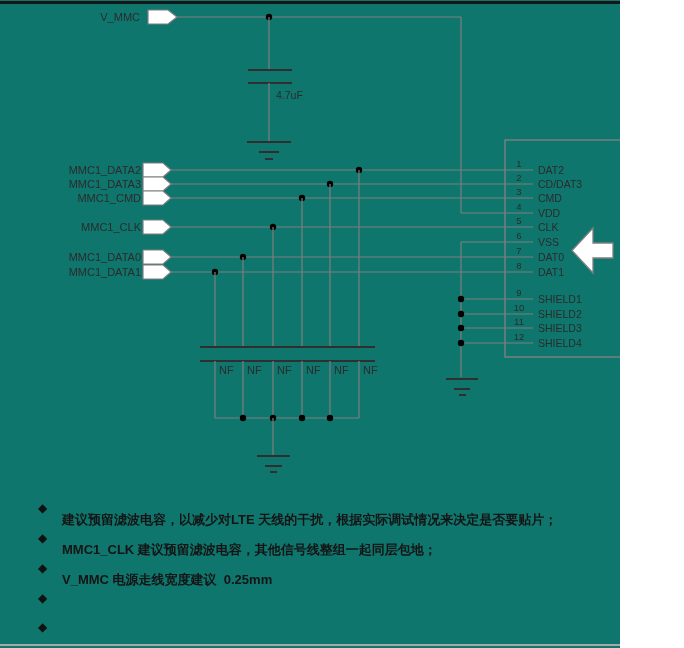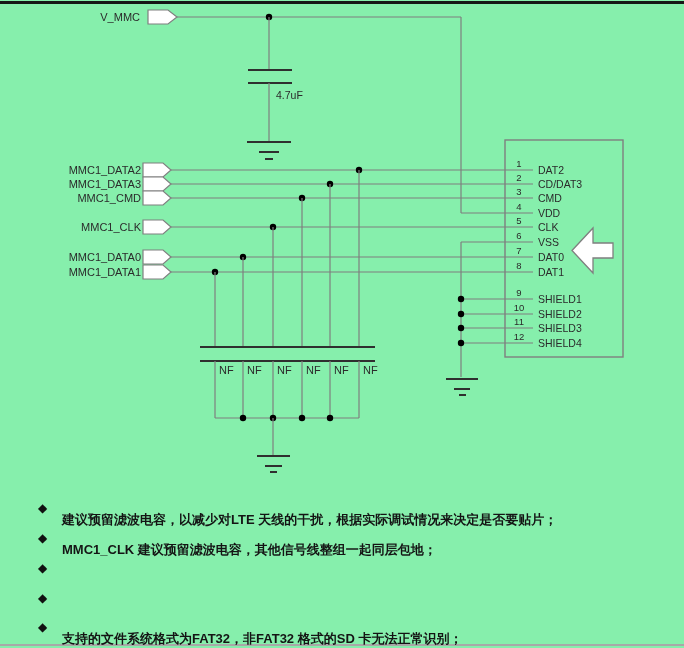--- a/index.html
+++ b/index.html
@@ -1,16 +1,16 @@
 <!DOCTYPE html>
 <html><head>
 <meta charset="utf-8">
 <style>
   html,body{margin:0;padding:0;background:#ffffff;}
-  #page{position:relative;width:684px;height:648px;background:#86efac;overflow:hidden;
+  #page{position:relative;width:620px;height:648px;background:#0f766e;overflow:hidden;
         font-family:"Liberation Sans",sans-serif;}
   .border-line{position:absolute;left:0;width:684px;}
   #top-border{top:1px;height:2.5px;background:#161616;}
   #bottom-border{top:644px;height:1.5px;background:#a8a8a8;}
   svg{position:absolute;top:0;left:0;}
   svg text{fill:#2b2b2b;font-family:"Liberation Sans",sans-serif;}
   .wire{stroke:#7f7f7f;stroke-width:1.2;fill:none;}
   .plate{stroke:#2f2f2f;stroke-width:2;fill:none;}
   .gnd{stroke:#2f2f2f;stroke-width:2;fill:none;}
   .dot{fill:#000;}
@@ -206,22 +206,22 @@
   <div class="note-row" style="top:498px;">
     <span class="note-bullet">◆</span>
     <span class="note-text">建议预留滤波电容，以减少对LTE 天线的干扰，根据实际调试情况来决定是否要贴片；</span>
   </div>
   <div class="note-row" style="top:528px;">
     <span class="note-bullet">◆</span>
     <span class="note-text">MMC1_CLK 建议预留滤波电容，其他信号线整组一起同层包地；</span>
   </div>
   <div class="note-row" style="top:558px;">
     <span class="note-bullet">◆</span>
+    <span class="note-text">V_MMC 电源走线宽度建议  0.25mm</span>
   </div>
   <div class="note-row" style="top:588px;">
     <span class="note-bullet">◆</span>
   </div>
   <div class="note-row" style="top:617px;">
     <span class="note-bullet">◆</span>
-    <span class="note-text">支持的文件系统格式为FAT32，非FAT32 格式的SD 卡无法正常识别；</span>
   </div>
 
 </div>
 
 </body></html>

